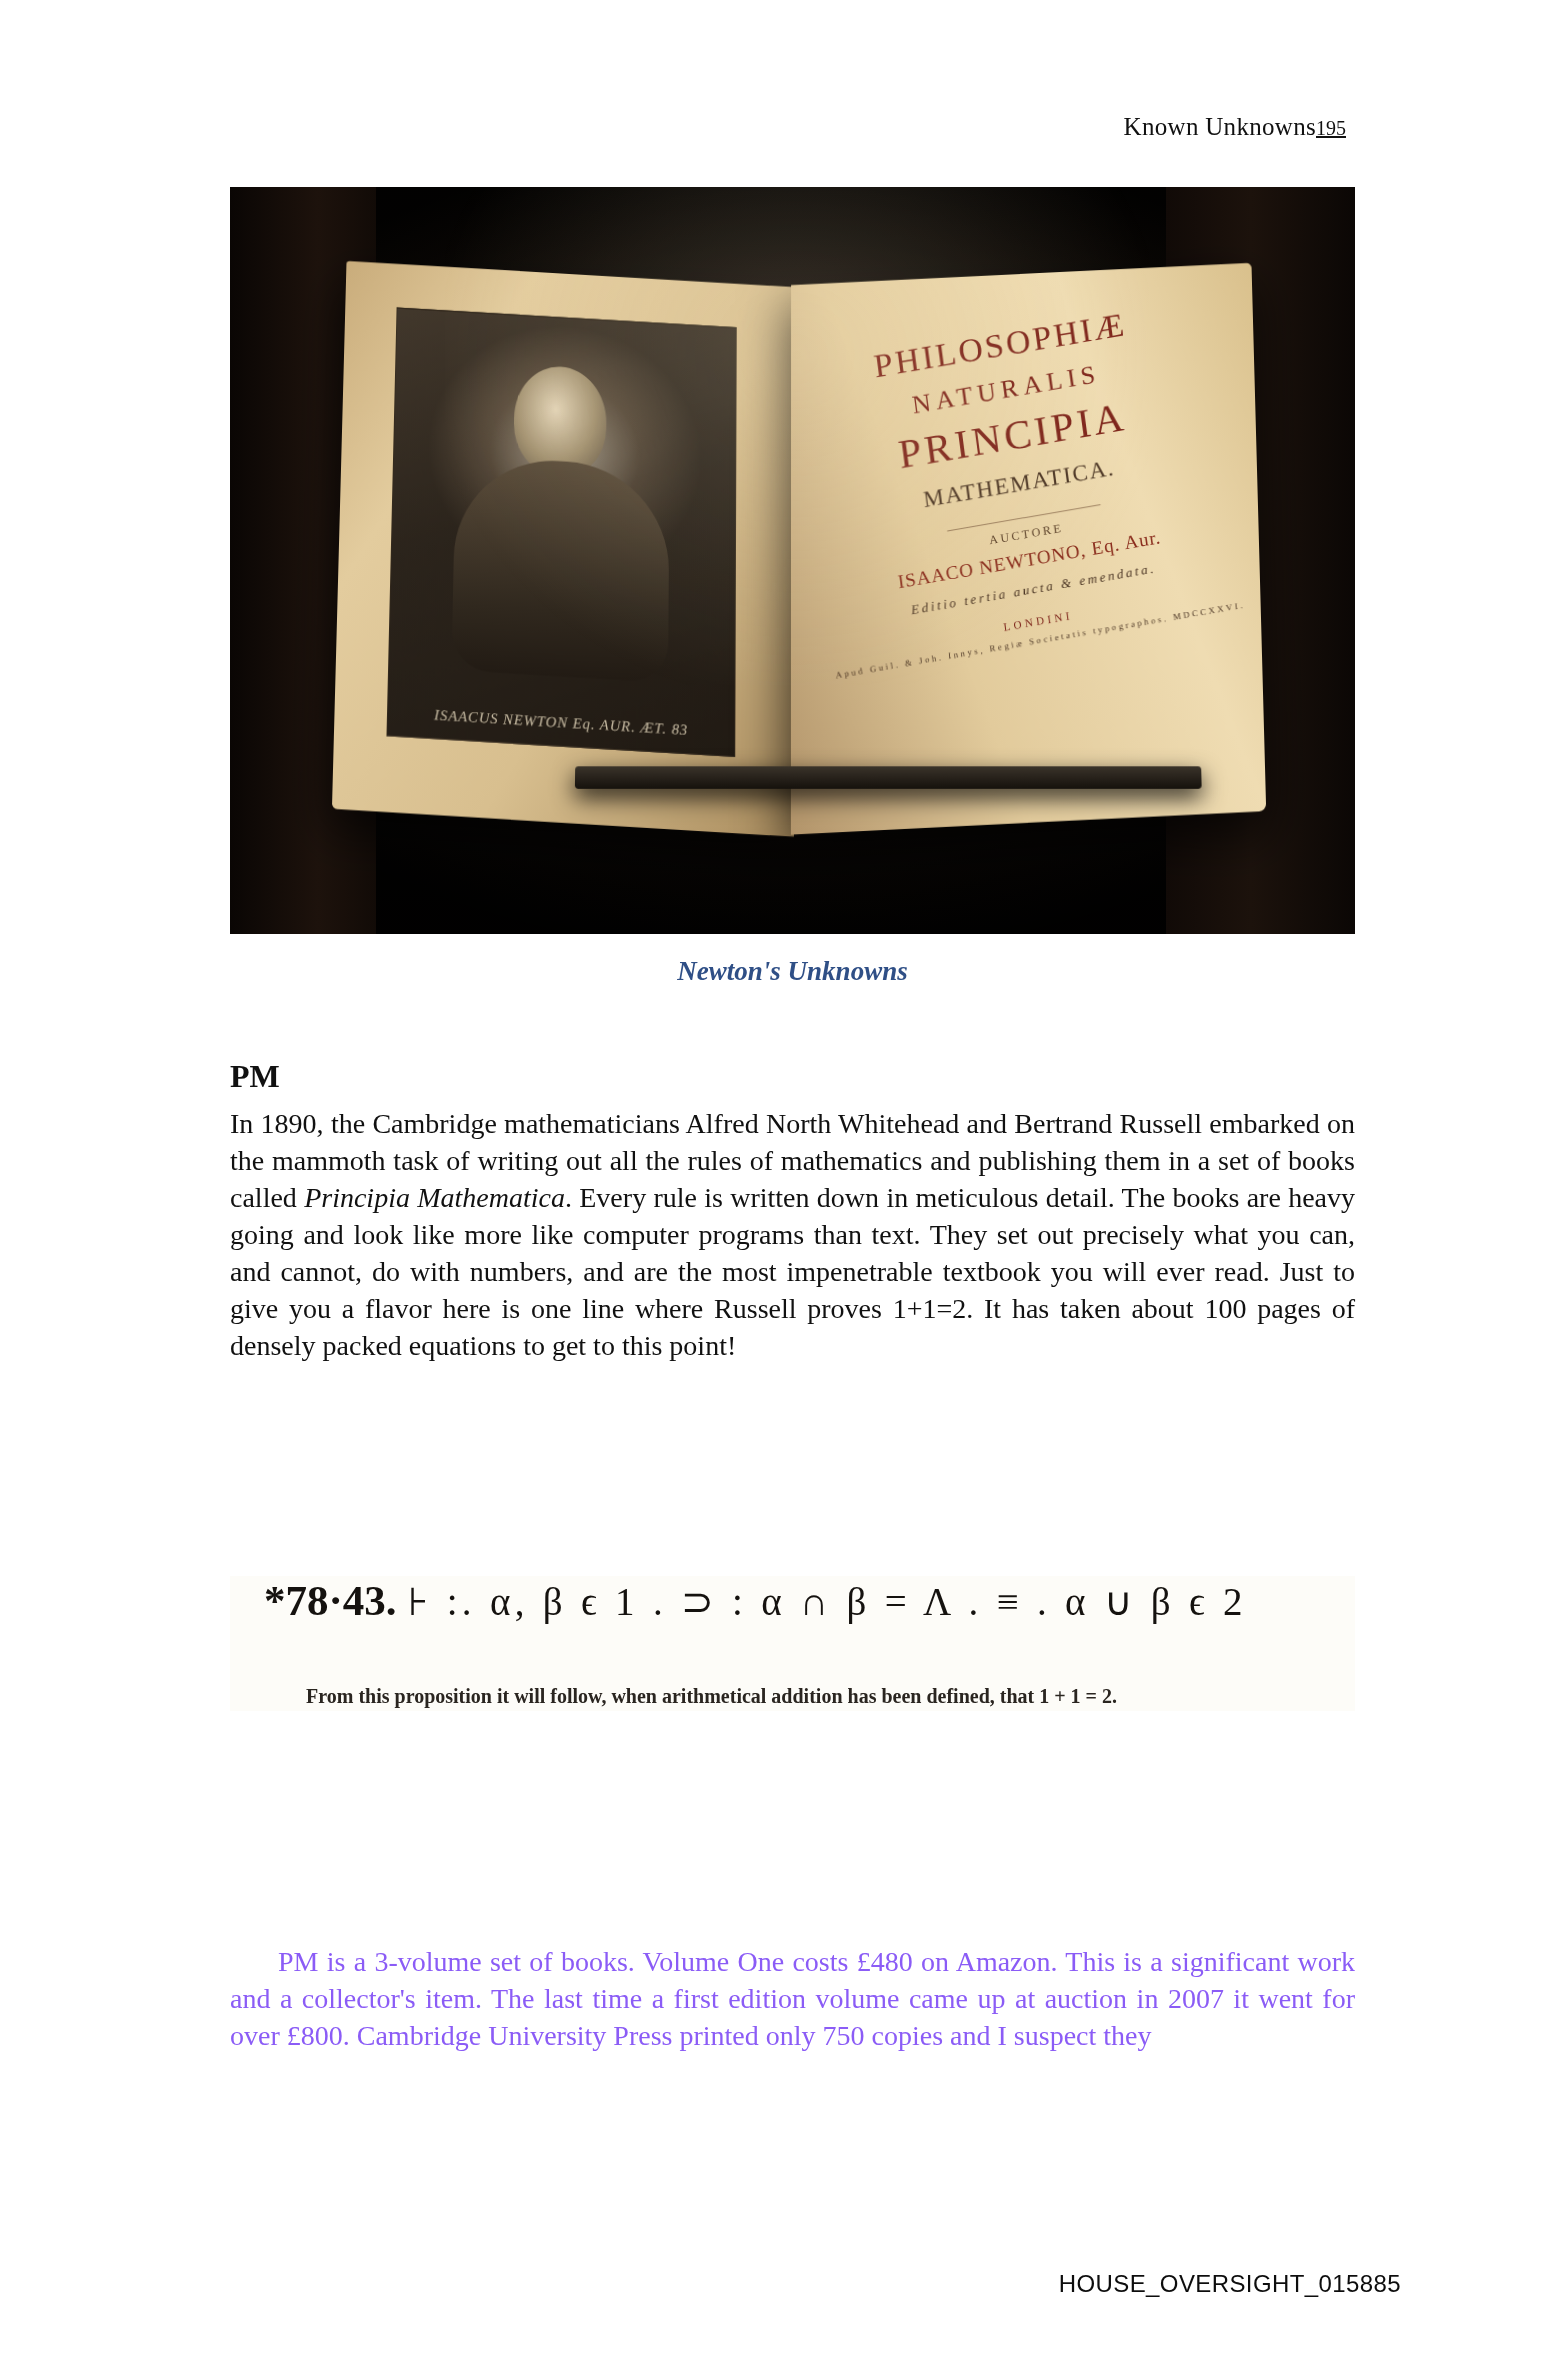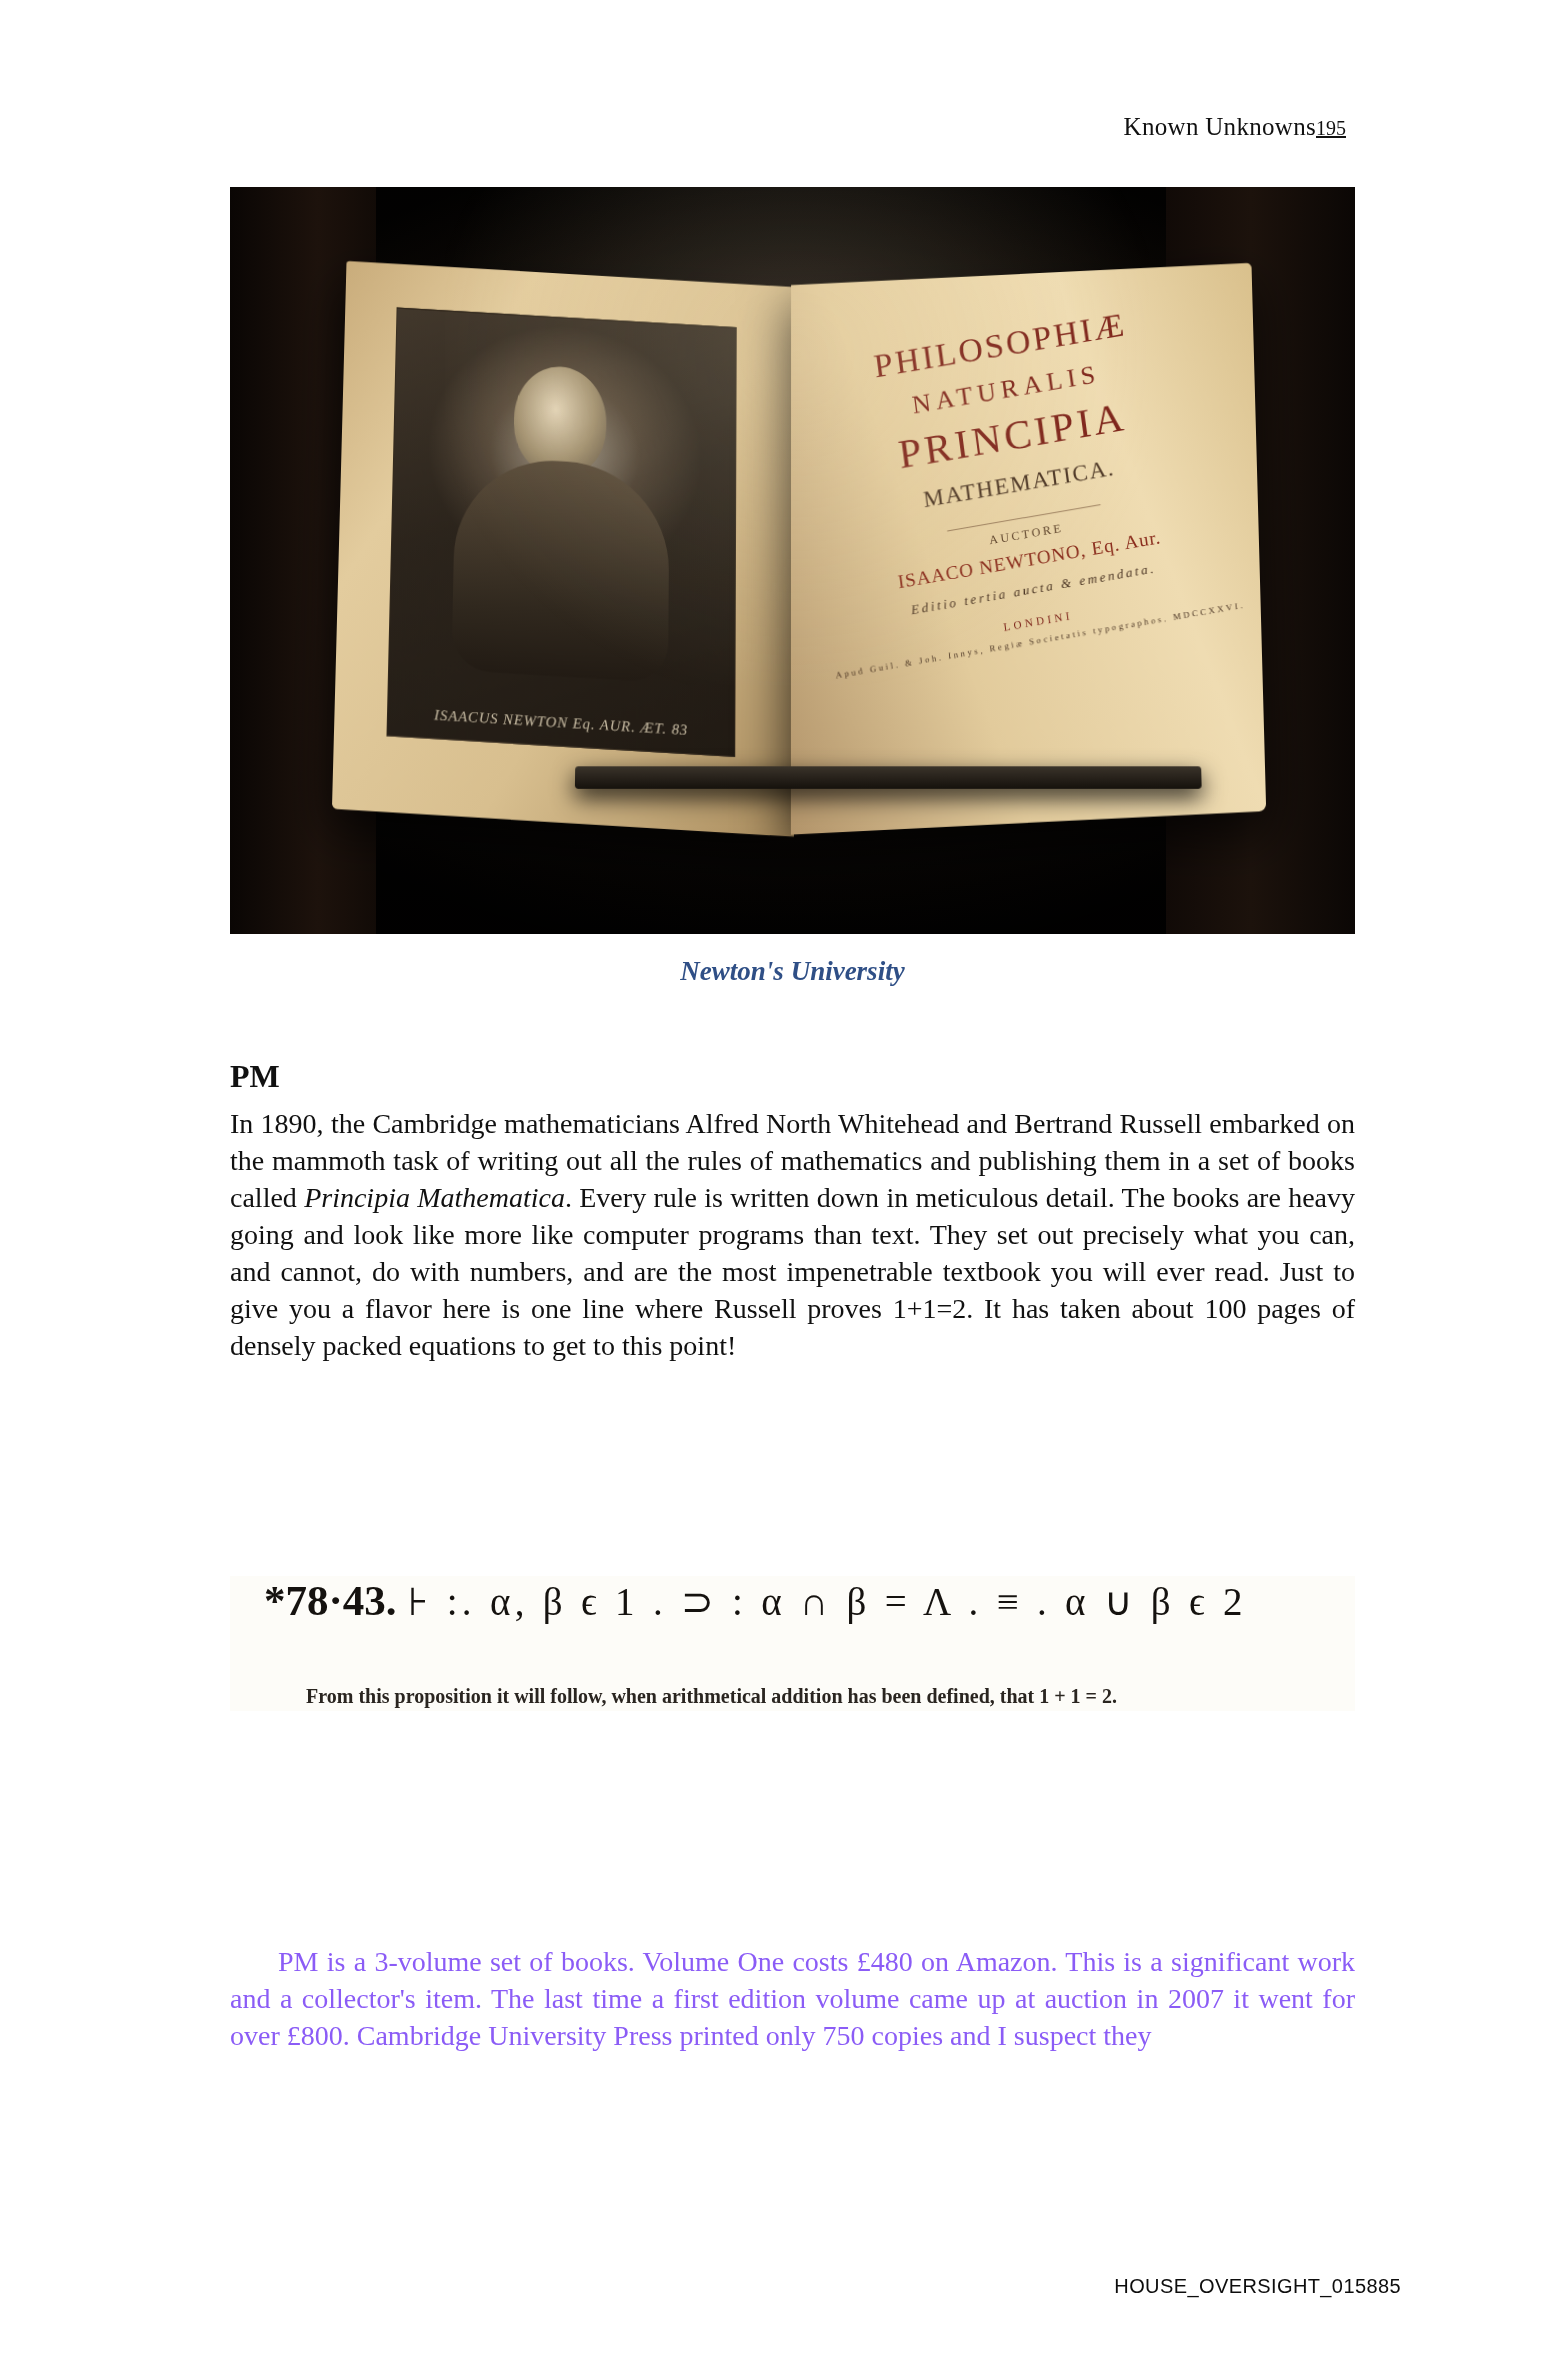--- a/index.html
+++ b/index.html
@@ -277,21 +277,21 @@
     color: #8b5cf6;
   }
   .body-text-2 p { margin: 0; text-indent: 48px; }
 
   
   .bates {
     position: absolute;
     bottom: 79px;
     right: 144px;
     font-family: "Liberation Sans", sans-serif;
-    font-size: 20px;
+    font-size: 24px;
     letter-spacing: 0.4px;
     color: #0d0d0d;
   }
 </style>
 </head>
 <body>
 
 <div class="page">
 
   <div class="running-head">
@@ -324,21 +324,21 @@
           <div class="tp-line tp-7">Editio tertia aucta &amp; emendata.</div>
           <div class="tp-line tp-8">LONDINI</div>
           <div class="tp-line tp-9">Apud Guil. &amp; Joh. Innys, Regiæ Societatis typographos. MDCCXXVI.</div>
         </div>
       </div>
       <div class="book-stand"></div>
     </div>
     <div class="spotlight"></div>
   </div>
 
-  <div class="fig-caption">Newton's University</div>
+  <div class="fig-caption">Newton's Unknowns</div>
 
   <div class="section-head">PM</div>
 
   <div class="body-text">
     <p>
       <span>In 1890, the Cambridge mathematicians Alfred North Whitehead and Bertrand Russell embarked on the mammoth task of writing out all the rules of mathematics and publishing them in a set of books called </span><span class="it">Principia Mathematica</span><span>. Every rule is written down in meticulous detail. The books are heavy going and look like more like computer programs than text. They set out precisely what you can, and cannot, do with numbers, and are the most impenetrable textbook you will ever read. Just to give you a flavor here is one line where Russell proves 1+1=2. It has taken about 100 pages of densely packed equations to get to this point!</span>
     </p>
   </div>
 
   <div class="equation-block">

